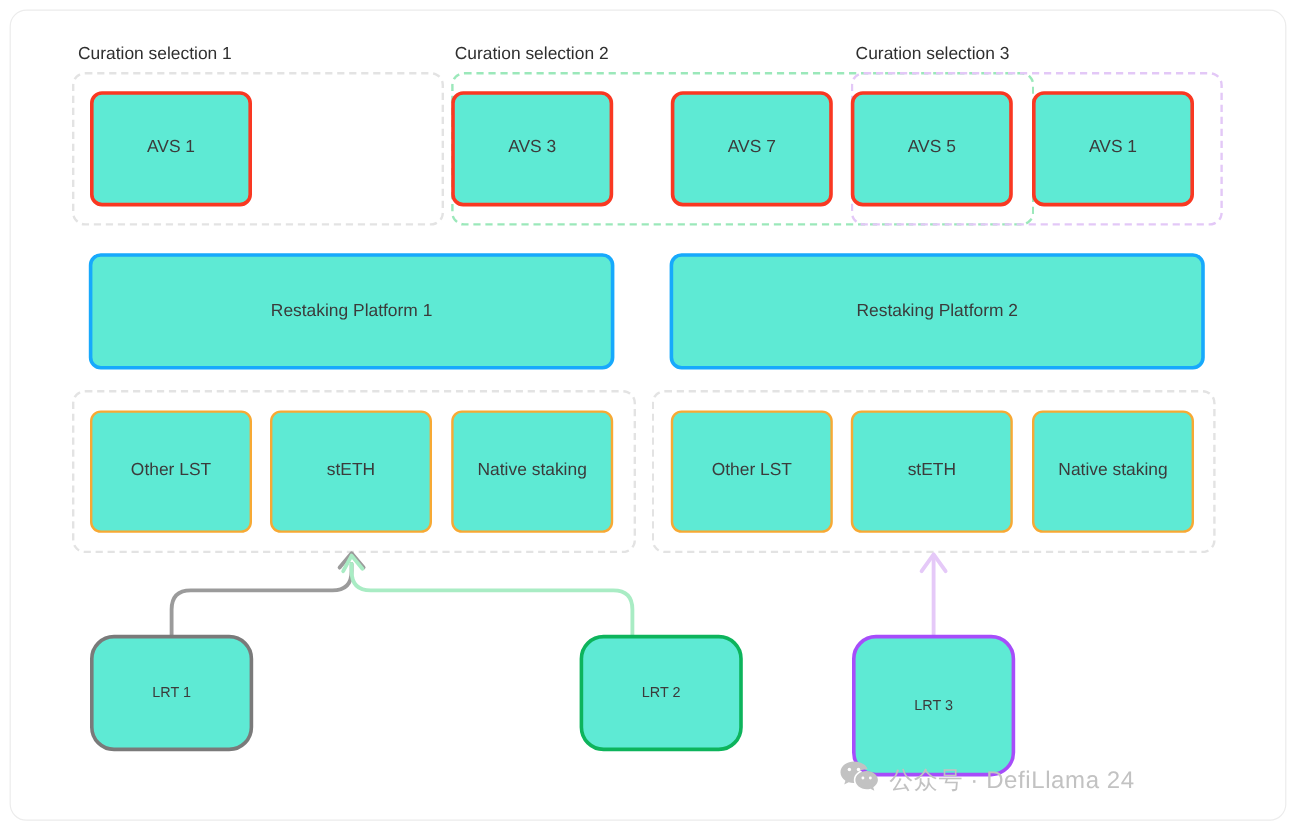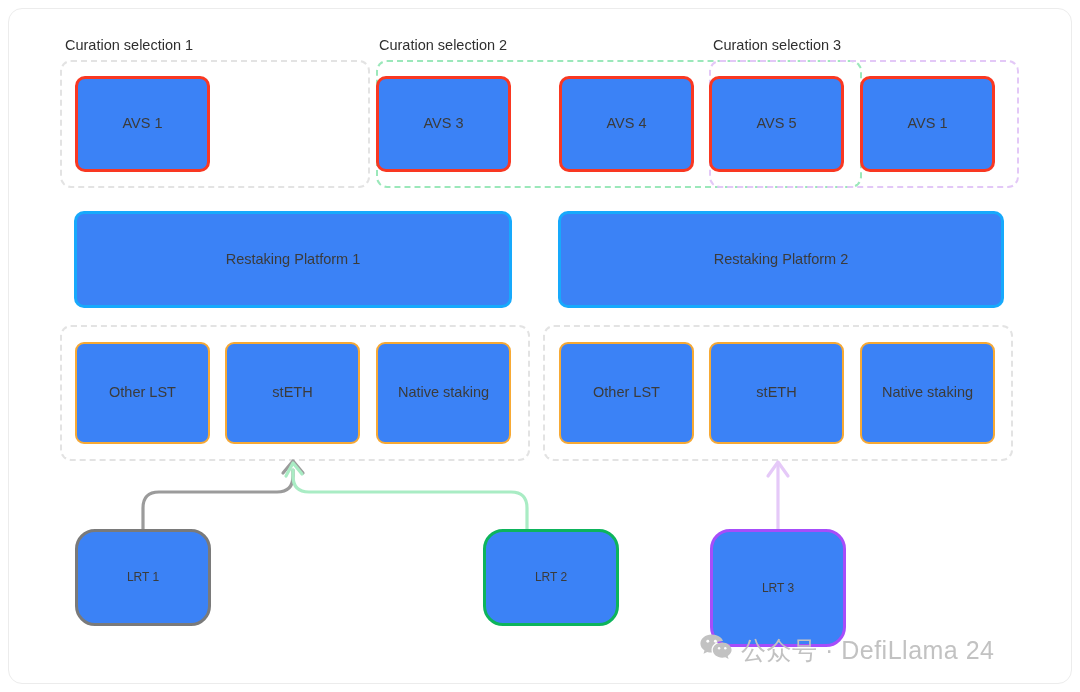--- a/index.html
+++ b/index.html
@@ -27,21 +27,21 @@
     box-sizing: border-box;
     background: #ffffff;
     border: 1px solid #ececec;
     border-radius: 14px;
   }
 
   
   .node {
     position: absolute;
     box-sizing: border-box;
-    background: #3b82f6;
+    background: #5eead4;
     display: flex;
     align-items: center;
     justify-content: center;
     text-align: center;
     color: #3b3b3b;
     font-size: 14.5px;
     line-height: 1.2;
     border-radius: 9px;
   }
   .avs {
@@ -93,21 +93,21 @@
     pointer-events: none;
   }
 
   
   .watermark {
     position: absolute;
     display: flex;
     align-items: center;
     gap: 9px;
     color: #c2c2c2;
-    font-size: 25px;
+    font-size: 20px;
     white-space: nowrap;
     letter-spacing: 0.5px;
   }
   .wm-text { color: #c2c2c2; }
   .wm-icon { display: block; }
 </style>
 </head>
 <body>
 
 <div id="stage">
@@ -123,21 +123,21 @@
   <div class="frame-label" style="left:379px; top:37px;">Curation selection 2</div>
   <div class="frame-label" style="left:713px; top:37px;">Curation selection 3</div>
 
   <div class="node avs" style="left:75px; top:76px; width:135px; height:96px;">
     <span>AVS 1</span>
   </div>
   <div class="node avs" style="left:376px; top:76px; width:135px; height:96px;">
     <span>AVS 3</span>
   </div>
   <div class="node avs" style="left:559px; top:76px; width:135px; height:96px;">
-    <span>AVS 4</span>
+    <span>AVS 7</span>
   </div>
   <div class="node avs" style="left:709px; top:76px; width:135px; height:96px;">
     <span>AVS 5</span>
   </div>
   <div class="node avs" style="left:860px; top:76px; width:135px; height:96px;">
     <span>AVS 1</span>
   </div>
 
   <div class="node platform" style="left:74px; top:211px; width:438px; height:97px;">
     <span>Restaking Platform 1</span>

